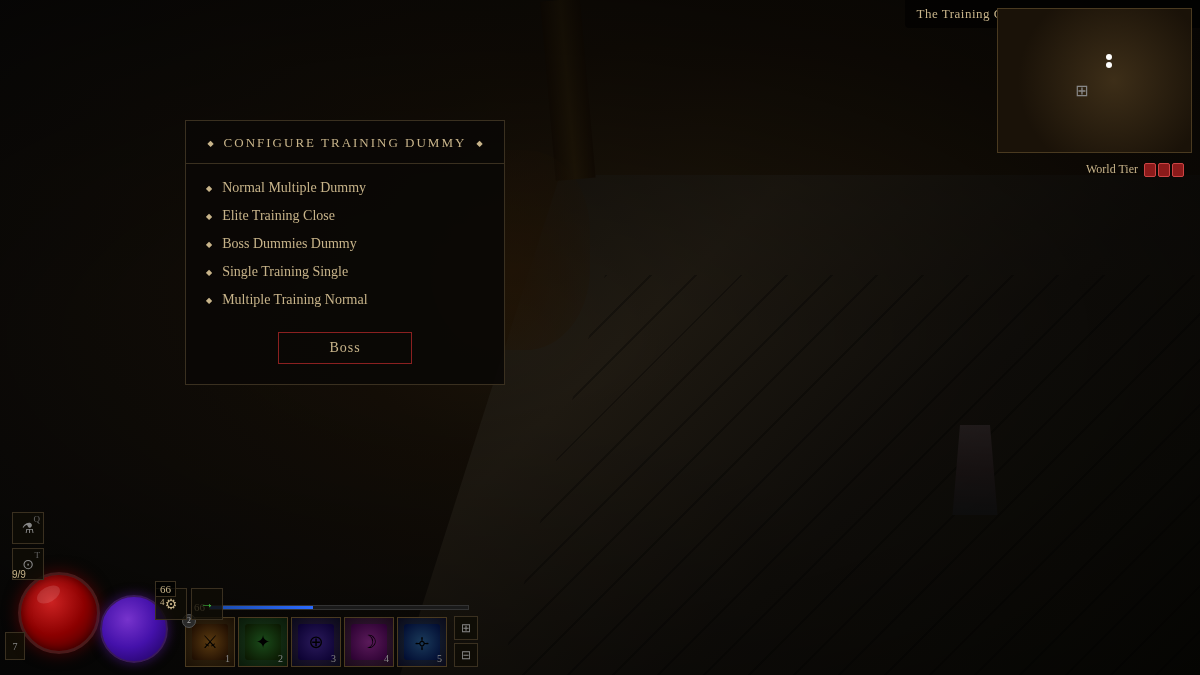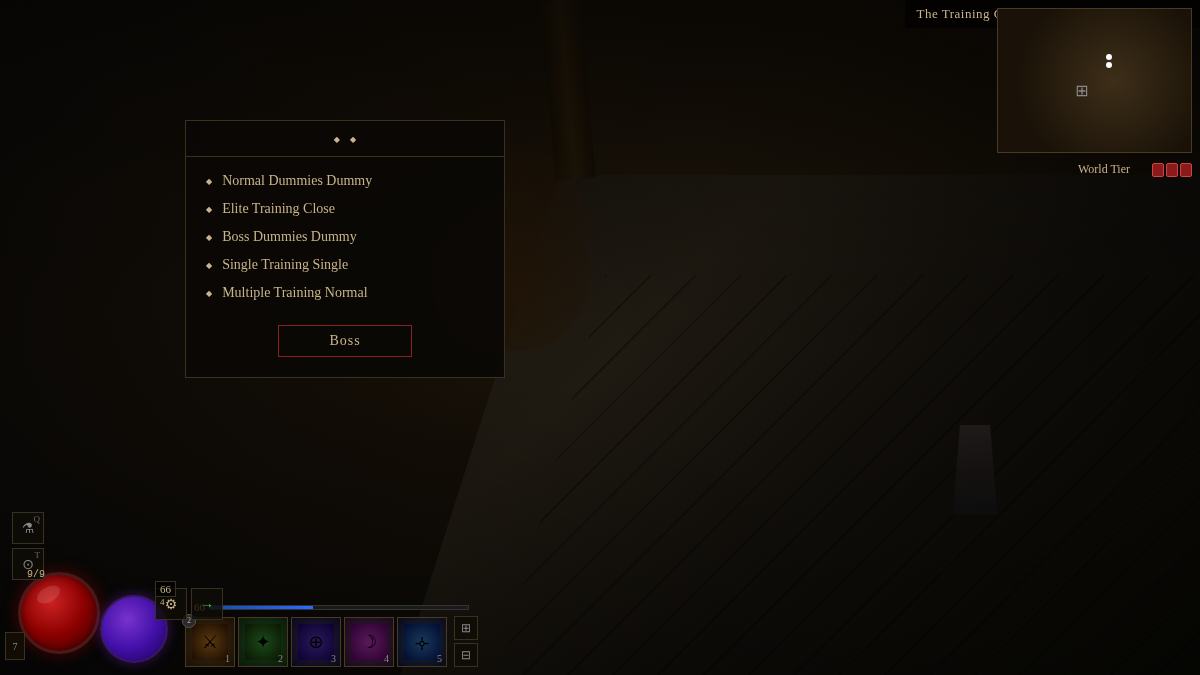--- a/index.html
+++ b/index.html
@@ -134,24 +134,24 @@
       position: absolute;
       top: 50%;
       left: 40%;
       color: #888;
       font-size: 16px;
     }
 
     .world-tier {
       position: absolute;
       top: 162px;
-      right: 8px;
-      display: flex;
-      align-items: center;
-      gap: 22px;
+      right: 16px;
+      display: flex;
+      align-items: center;
+      gap: 6px;
       color: #c8b48a;
       font-size: 12px;
       font-family: 'Georgia', serif;
     }
 
     .tier-icons {
       display: flex;
       gap: 2px;
     }
 
@@ -432,26 +432,27 @@
   <div class="tier-icons">
     <div class="tier-icon"></div>
     <div class="tier-icon"></div>
     <div class="tier-icon"></div>
   </div>
 </div>
 
 <div class="dialog">
   <div class="dialog-title-bar">
     <span class="dialog-diamond">◆</span>
+    <span class="dialog-title">CONFIGURE TRAINING DUMMY</span>
     <span class="dialog-diamond">◆</span>
   </div>
   <div class="dialog-options">
     <div class="dialog-option">
       <span class="option-diamond">◆</span>
-      <span>Normal Dummies Dummy</span>
+      <span>Normal Multiple Dummy</span>
     </div>
     <div class="dialog-option">
       <span class="option-diamond">◆</span>
       <span>Elite Training Close</span>
     </div>
     <div class="dialog-option">
       <span class="option-diamond">◆</span>
       <span>Boss Dummies Dummy</span>
     </div>
     <div class="dialog-option">
@@ -480,21 +481,21 @@
   <div class="quick-slot">
     <span class="key-hint">Q</span>
     <span style="font-size:14px;">⚗</span>
   </div>
   <div class="quick-slot">
     <span class="key-hint">T</span>
     <span style="font-size:14px;">⊙</span>
   </div>
 </div>
 
-<div style="position:absolute; bottom:95px; left:12px; color:#c8b48a; font-size:10px; font-family:Liberation Mono, monospace;margin-left:15px;">9/9</div>
+<div style="position:absolute; bottom:95px; left:12px; color:#c8b48a; font-size:10px; font-family:Liberation Sans, sans-serif;">9/9</div>
 
 <div style="position:absolute; bottom:8px; left:185px; display:flex; flex-direction:column; align-items:center; gap:3px;">
 
   <div style="display:flex; align-items:center; gap:4px;">
     <span style="color:#c8b48a; font-size:11px; font-family:Georgia,serif;">66</span>
     <div style="width:260px; height:5px; background:#1a1a1a; border:1px solid #333;">
       <div style="height:100%; width:40%; background:linear-gradient(90deg,#1a4aaa,#2a6aff);"></div>
     </div>
   </div>
 

